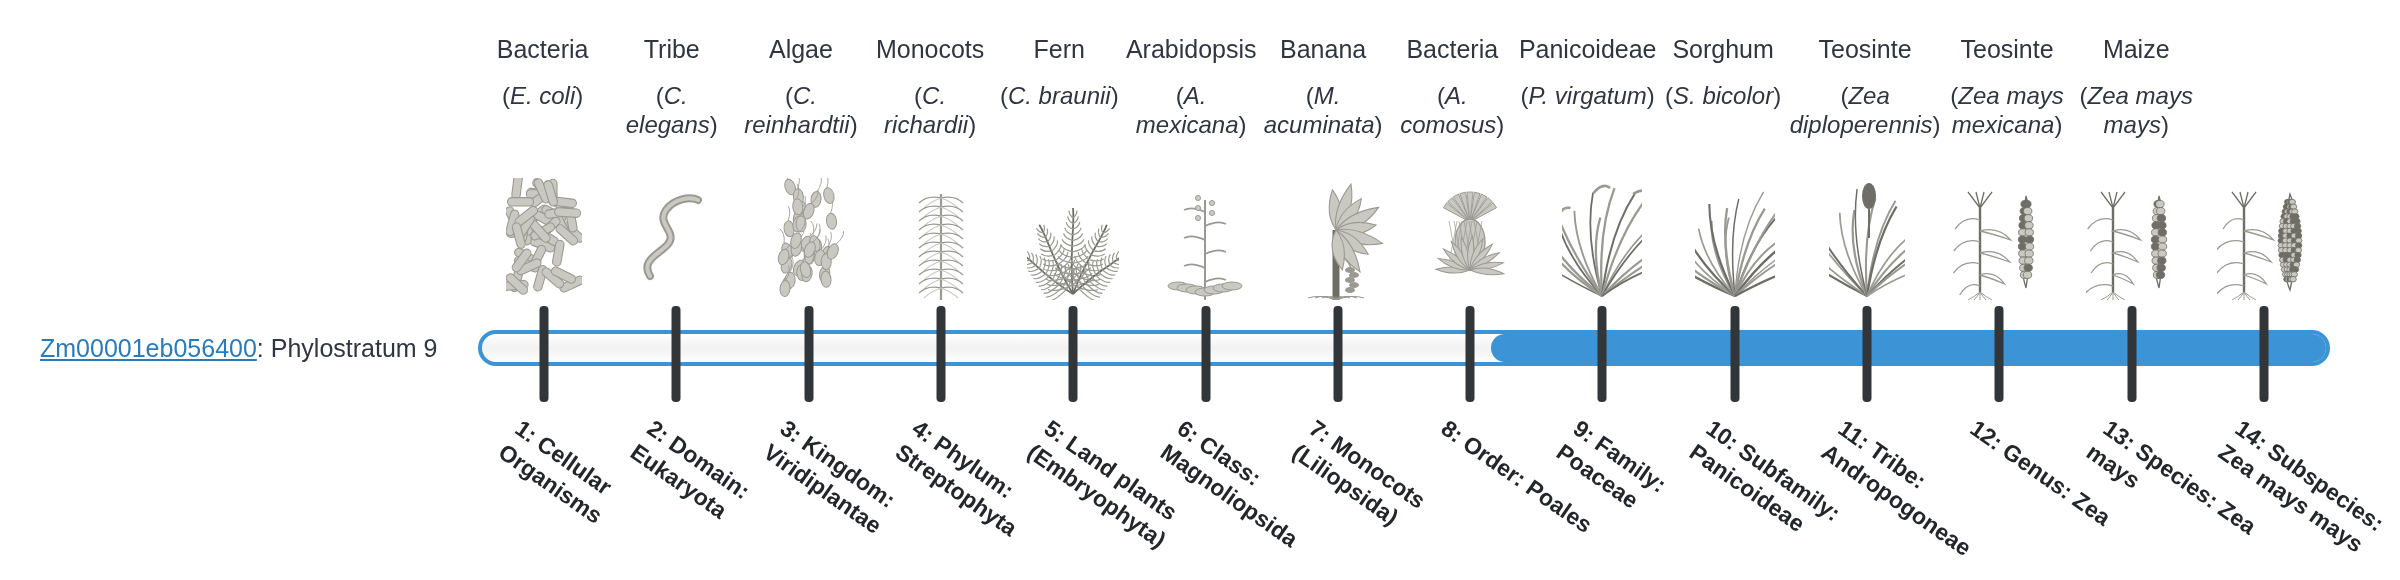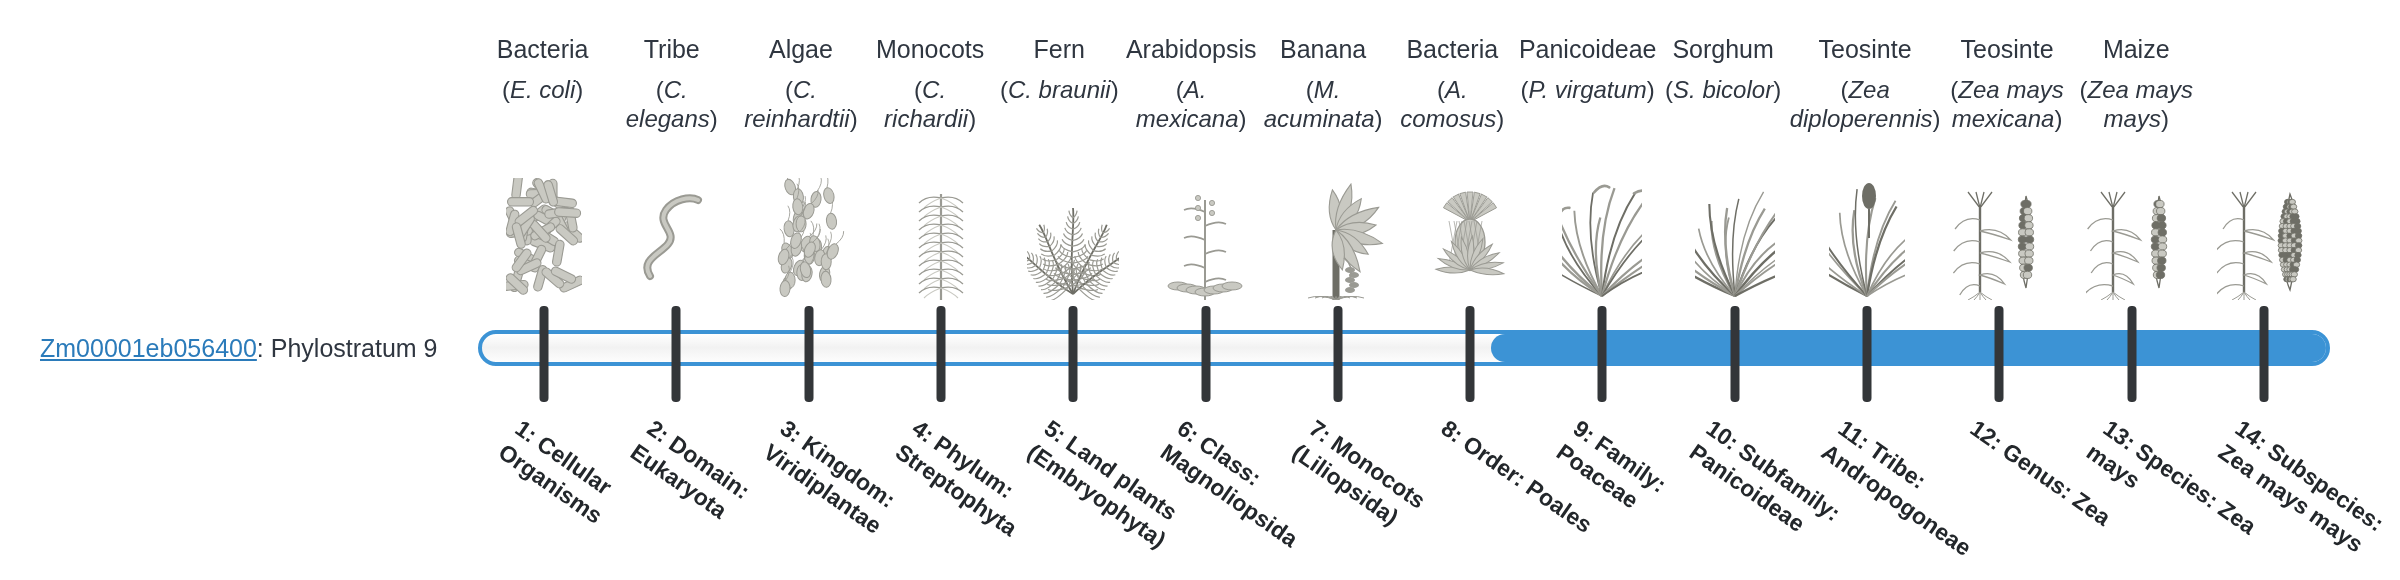--- a/index.html
+++ b/index.html
@@ -40,21 +40,21 @@
     font-size: 25px;
     line-height: 31px;
     color: #2f3640;
     white-space: nowrap;
   }
   .sci-name {
     font-size: 24px;
     line-height: 29px;
     font-style: italic;
     color: #2f3640;
-    margin-top: 10px;
+    margin-top: 16px;
   }
   .sci-name .paren { font-style: normal; }
 
   
   #illus-row { top: 170px; height: 130px; }
   .illus-cell {
     height: 130px;
     display: flex;
     align-items: flex-end;
     justify-content: center;

